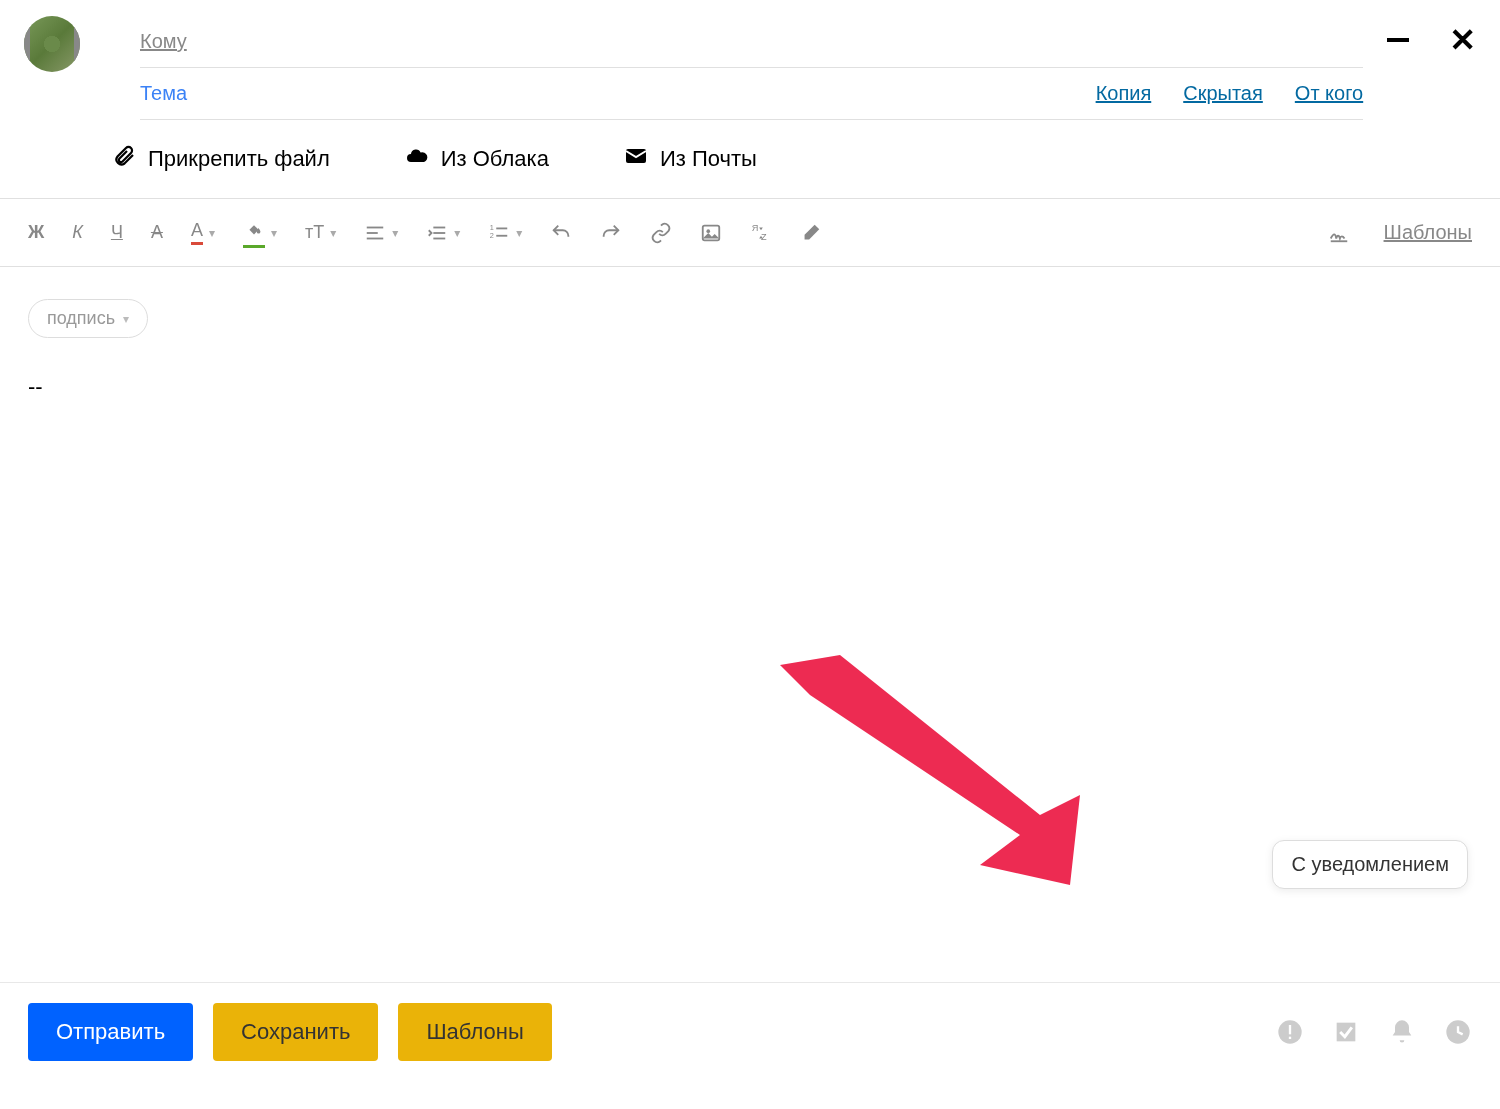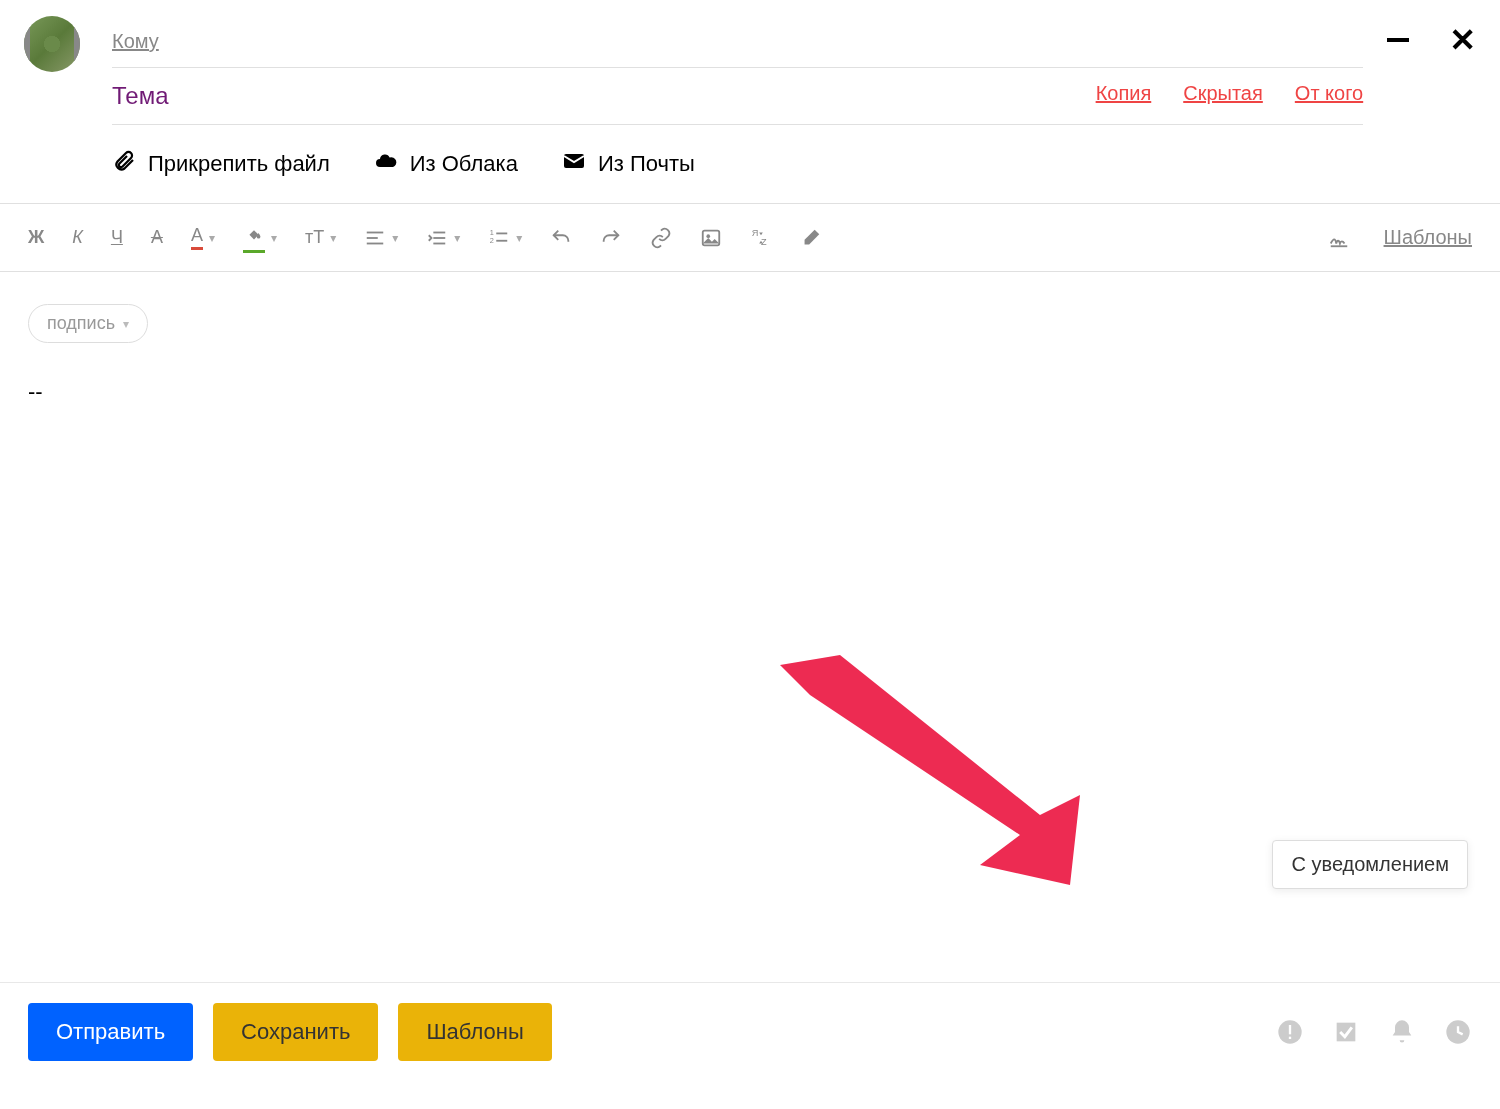--- a/index.html
+++ b/index.html
@@ -31,41 +31,42 @@
       position: absolute;
       inset: 0;
       background: radial-gradient(circle at 50% 50%, #6a8a4a 20%, transparent 20%),
                   linear-gradient(90deg, #888 0%, #888 10%, transparent 10%, transparent 90%, #888 90%);
     }
     .fields {
       flex: 1;
     }
     .field-row {
       display: flex;
-      align-items: flex-start;
+      align-items: flex-end;
       border-bottom: 1px solid #e0e0e0;
       padding: 14px 0;
       min-height: 48px;
+      margin-left: 28px;
     }
     .field-label {
       color: #888;
       font-size: 20px;
       text-decoration: underline;
     }
     .field-label-plain {
-      color: #701a75;
-      font-size: 24px;
+      color: #3b82f6;
+      font-size: 20px;
     }
     .field-links {
       margin-left: auto;
       display: flex;
       gap: 32px;
     }
     .field-link {
-      color: #ef4444;
+      color: #0369a1;
       font-size: 20px;
       text-decoration: underline;
       cursor: pointer;
     }
     .window-controls {
       display: flex;
       gap: 40px;
       align-items: center;
       margin-left: 24px;
       margin-top: 8px;
@@ -77,21 +78,21 @@
       cursor: pointer;
     }
     .close-icon {
       font-size: 32px;
       font-weight: bold;
       cursor: pointer;
       line-height: 1;
     }
     .attach-row {
       display: flex;
-      gap: 44px;
+      gap: 75px;
       padding: 24px 0 24px 112px;
       align-items: center;
     }
     .attach-item {
       display: flex;
       align-items: center;
       gap: 12px;
       font-size: 22px;
       color: #000;
       cursor: pointer;
@@ -159,21 +160,21 @@
       left: 740px;
       top: 655px;
       pointer-events: none;
     }
     .tooltip {
       position: absolute;
       right: 32px;
       bottom: 220px;
       background: #fff;
       border: 1px solid #ddd;
-      border-radius: 4px;
+      border-radius: 12px;
       padding: 12px 18px;
       font-size: 20px;
       color: #333;
       box-shadow: 0 2px 8px rgba(0,0,0,0.08);
     }
     .footer {
       position: absolute;
       bottom: 0;
       left: 0;
       right: 0;

